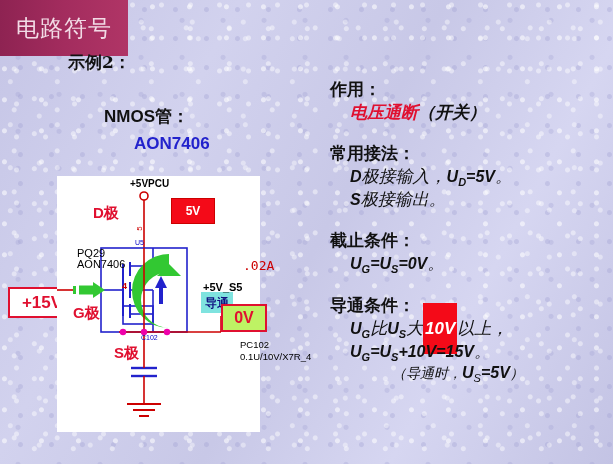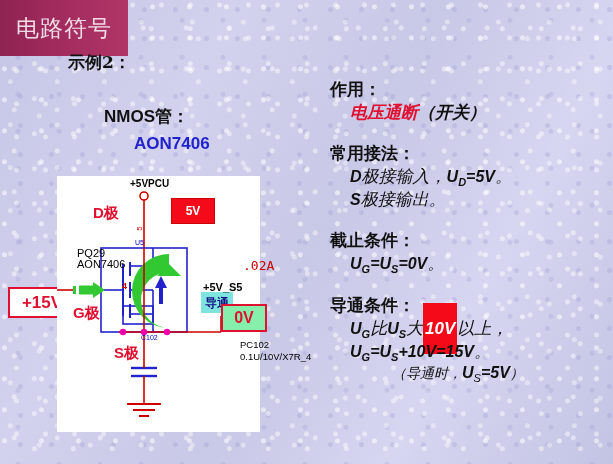--- a/index.html
+++ b/index.html
@@ -56,21 +56,21 @@
   #l-pq29{left:20px;top:72px;font-size:11px;color:#000;line-height:11px;}
   #l-u5{left:78px;top:63px;font-size:7px;color:#0000c8;}
   #l-pin5{left:80px;top:48px;font-size:8px;color:#c00;transform:rotate(-90deg);}
   #l-pin4{left:65px;top:105px;font-size:9px;color:#c00;font-weight:bold;}
   #l-gpole{left:16px;top:128px;font-size:15px;font-weight:bold;color:#e01030;}
   #l-spole{left:57px;top:168px;font-size:15px;font-weight:bold;color:#e01030;}
   #l-cond{position:absolute;left:144px;top:80px;background:#7fe3df;padding:1px 4px;margin-top:36px;}
   #l-cond span{font-size:12px;font-weight:bold;color:#101080;}
   #l-amp{left:186px;top:82px;font-size:13px;color:#cc0000;font-family:"DejaVu Sans Mono","Liberation Mono",monospace;}
   #l-5vs5{left:146px;top:105px;font-size:11px;font-weight:bold;color:#000;}
-  #box0v{position:absolute;left:164px;top:128px;width:42px;height:24px;background:#86efac;
+  #box0v{position:absolute;left:164px;top:128px;width:42px;height:24px;background:#bef264;
          border:2px solid #e01030;display:flex;align-items:center;justify-content:center;}
   #box0v span{color:#e01030;font-size:16px;font-weight:bold;}
   #l-pc102{left:146px;top:163px;font-size:9.5px;color:#000;line-height:12px;margin-left:37px;}
   #l-cref{left:84px;top:158px;font-size:7px;color:#0000c8;}
 
   
   #box15{position:absolute;left:8px;top:287px;width:64px;height:27px;background:#fff;
          border:2px solid #e01030;display:flex;align-items:center;justify-content:center;}
   #box15 span{color:#e01030;font-size:17px;font-weight:bold;}
 

